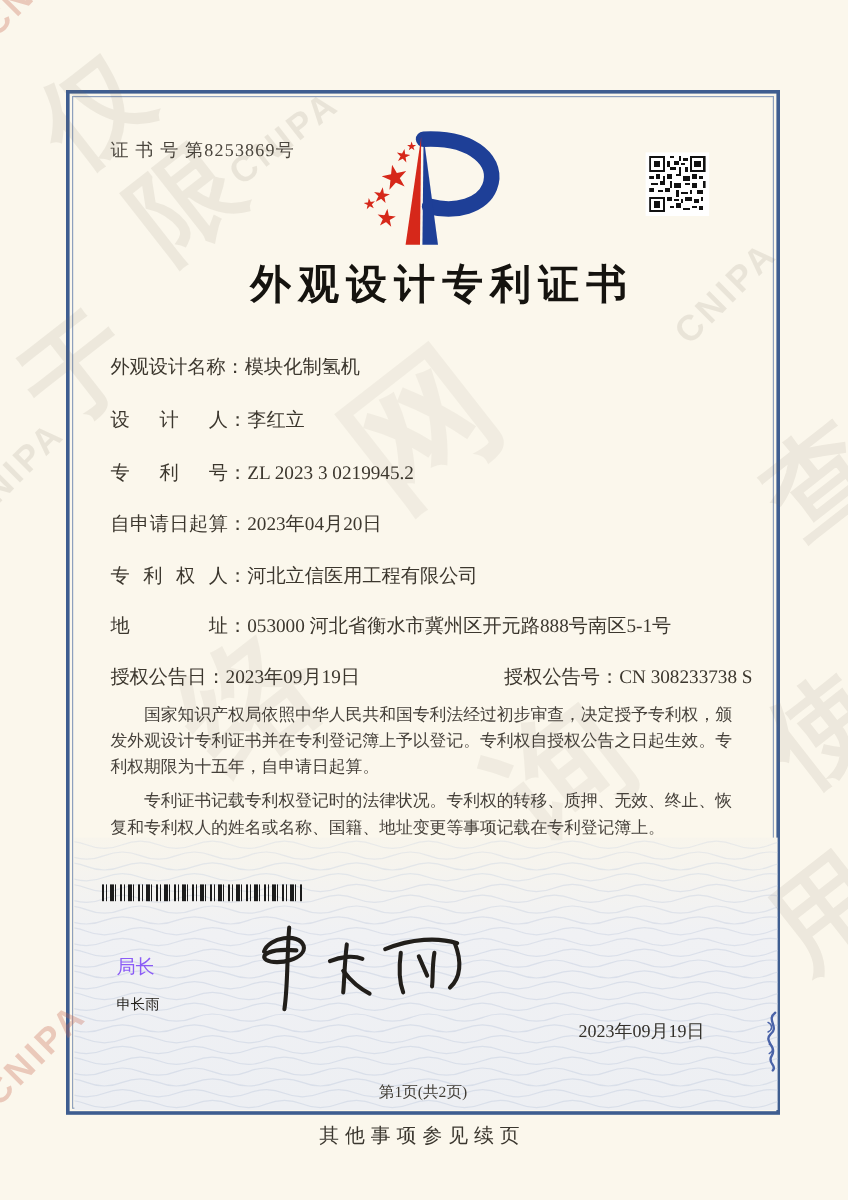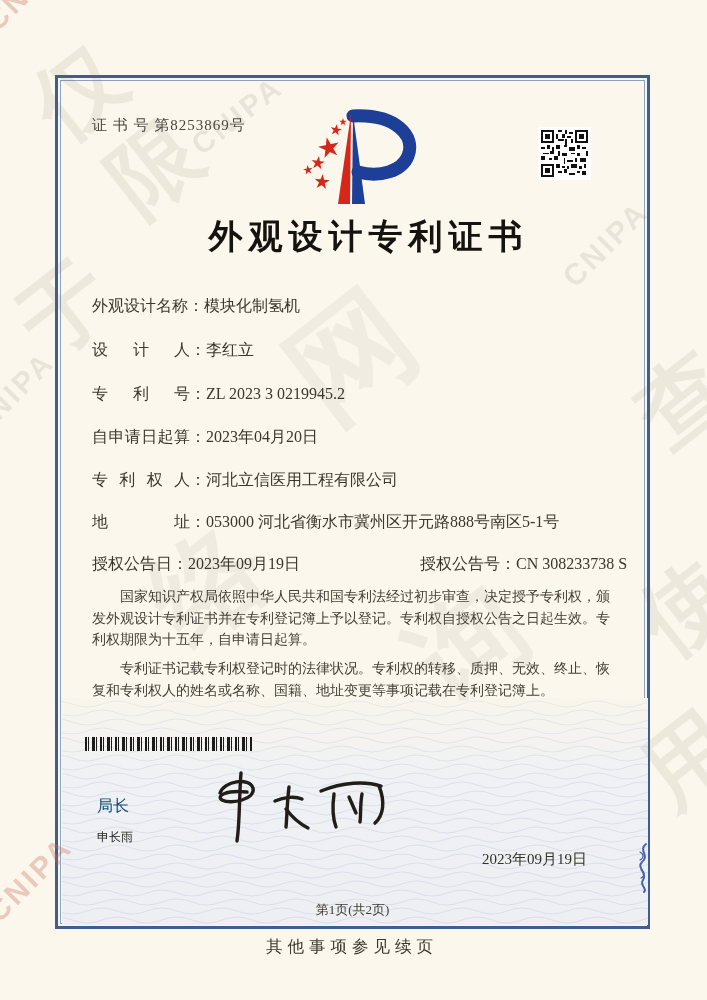--- a/index.html
+++ b/index.html
@@ -65,21 +65,21 @@
   .paras{position:absolute;left:92px;top:586px;width:528px;font-size:14px;line-height:1.55;color:#45403a;}
   .paras p{margin:0 0 7px 0;text-indent:2em;}
   .barcode{
     position:absolute;left:85px;top:737px;width:168px;height:14px;
     background:repeating-linear-gradient(90deg,
       #1b1b1b 0 2px, transparent 2px 3px,
       #1b1b1b 3px 4px, transparent 4px 7px,
       #1b1b1b 7px 10px, transparent 10px 11px,
       #1b1b1b 11px 12px, transparent 12px 15px);
   }
-  .sig-title{position:absolute;left:97px;top:796px;font-size:16px;color:#0c4a6e;}
+  .sig-title{position:absolute;left:97px;top:796px;font-size:16px;color:#8b5cf6;}
   .sig-name{position:absolute;left:97px;top:829px;font-size:12px;color:#26231e;}
   .signature{position:absolute;left:203px;top:763px;width:200px;height:90px;}
   .issue-date{position:absolute;left:482px;top:850px;font-size:15px;color:#33302a;}
   .page-no{position:absolute;left:55px;top:901px;width:595px;text-align:center;font-size:13px;color:#3f3b33;}
   .cont-note{position:absolute;left:0;top:936px;width:704px;text-align:center;font-size:16.5px;letter-spacing:5px;color:#3a362e;}
   .ornament{position:absolute;left:634px;top:842px;width:20px;height:52px;z-index:3;}
 </style>
 </head>
 <body>
 

